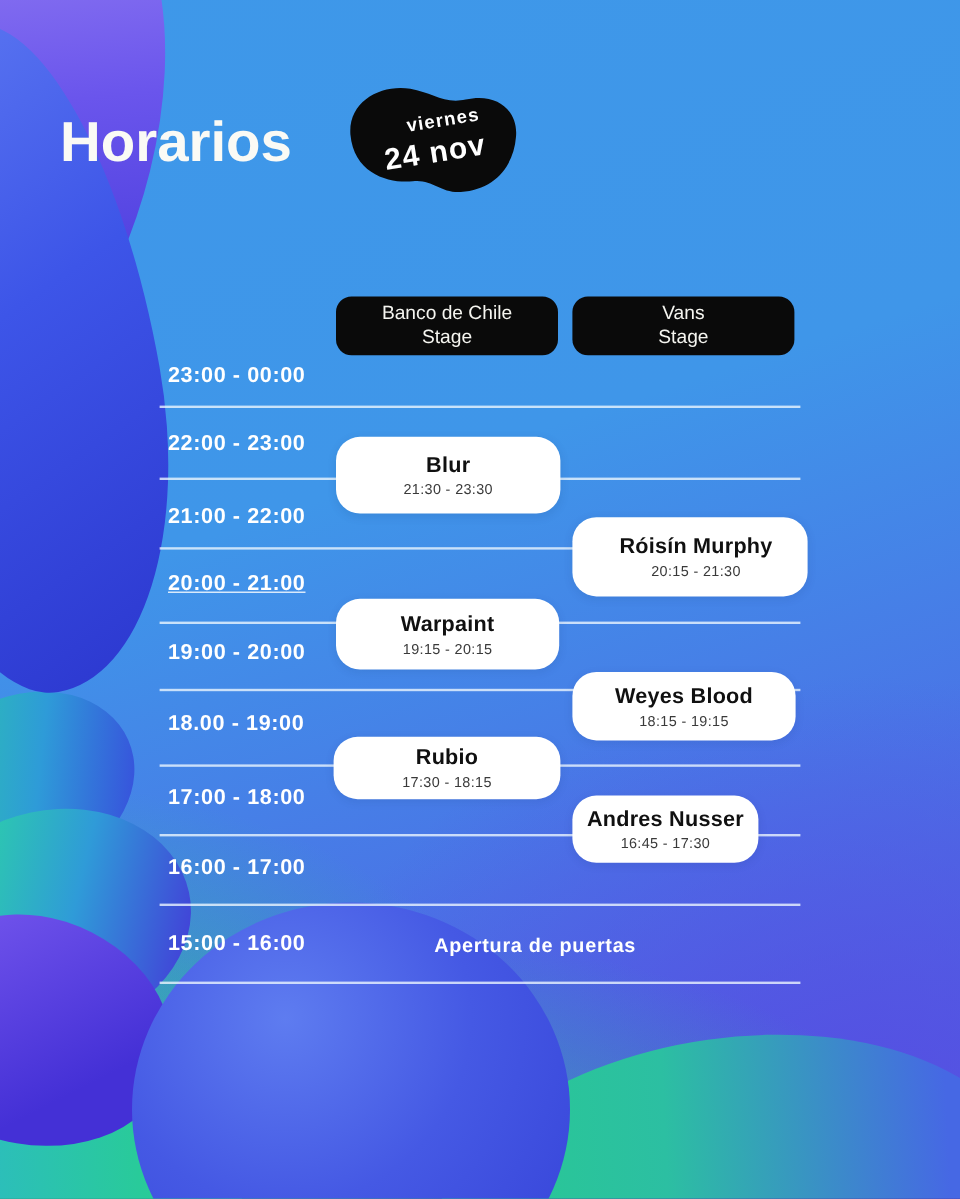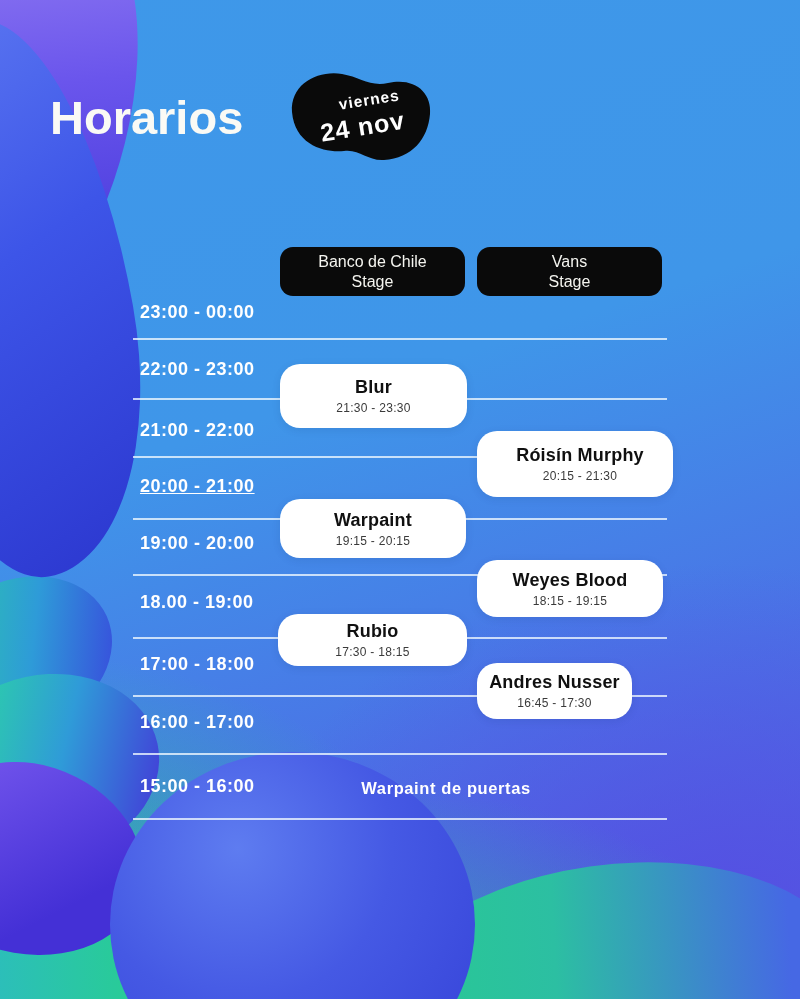--- a/index.html
+++ b/index.html
@@ -162,16 +162,16 @@
     </div>
     <div class="event-card" style="left:278px;top:614px;width:189px;height:52px;">
       <div class="artist">Rubio</div>
       <div class="etime">17:30 - 18:15</div>
     </div>
     <div class="event-card" style="left:477px;top:663px;width:155px;height:56px;">
       <div class="artist">Andres Nusser</div>
       <div class="etime">16:45 - 17:30</div>
     </div>
 
-    <div class="doors-note">Warpaint de puertas</div>
+    <div class="doors-note">Apertura de puertas</div>
 
   </div>
 </div>
 
 </body></html>

